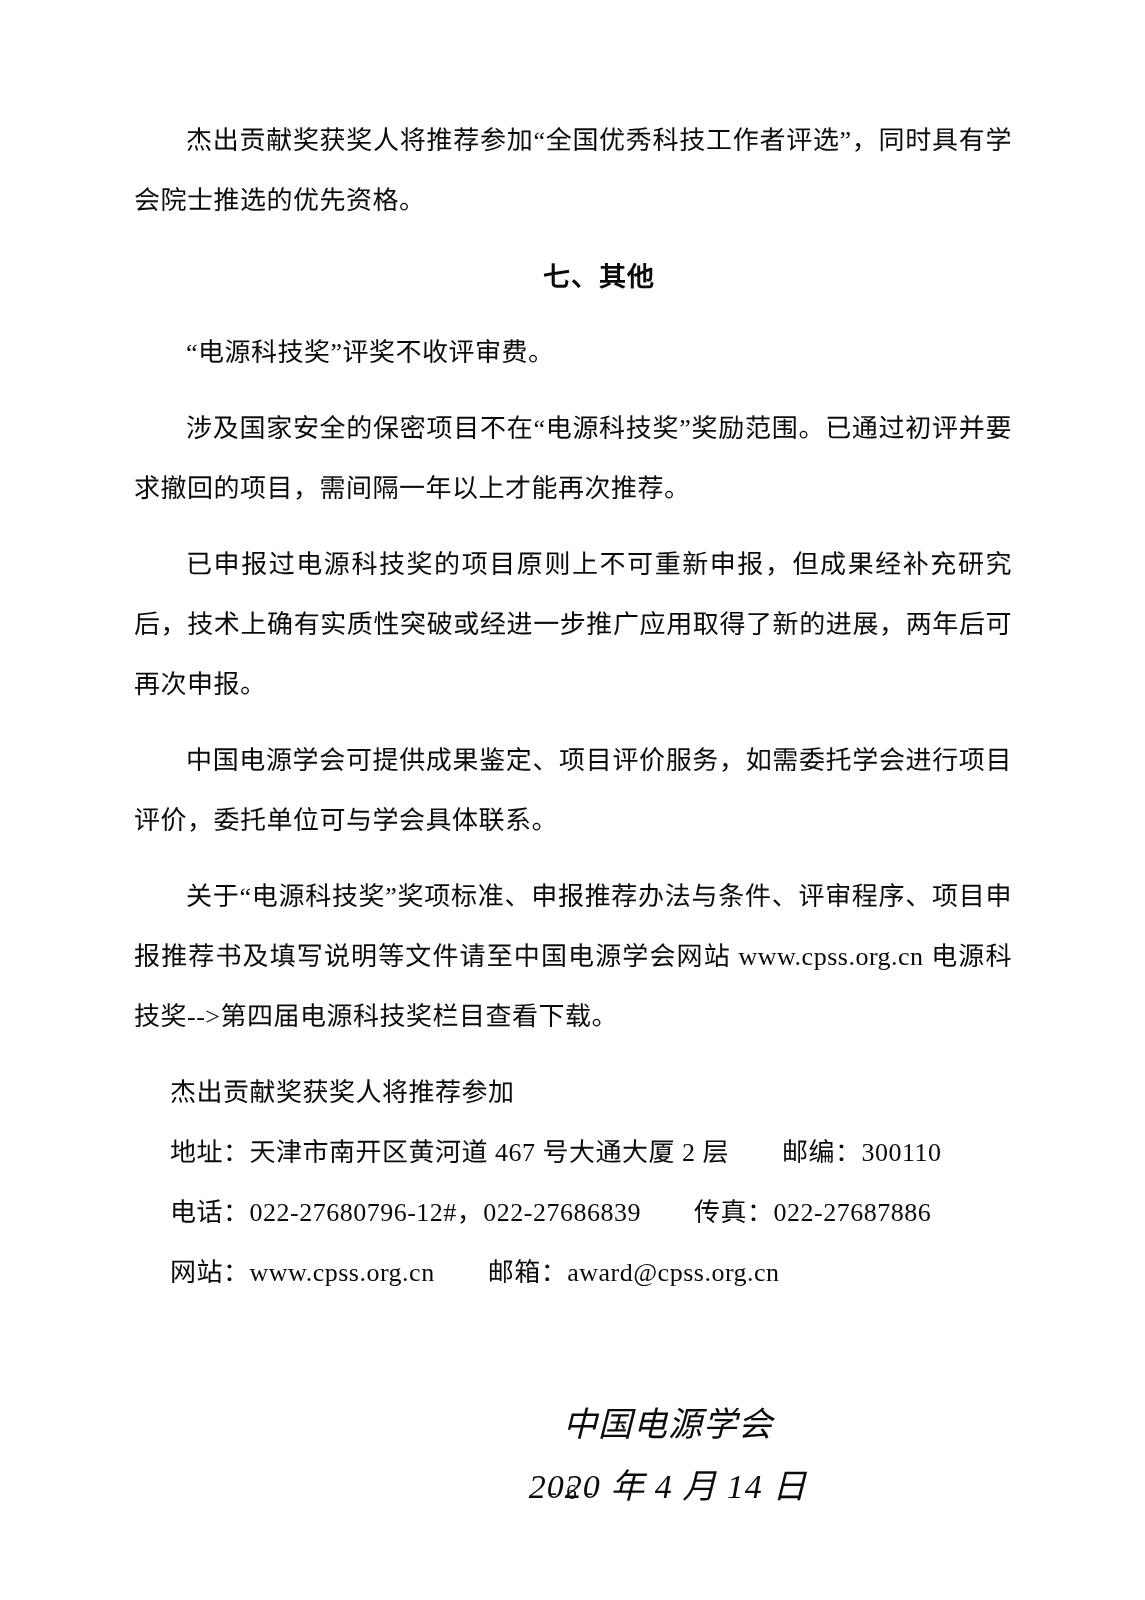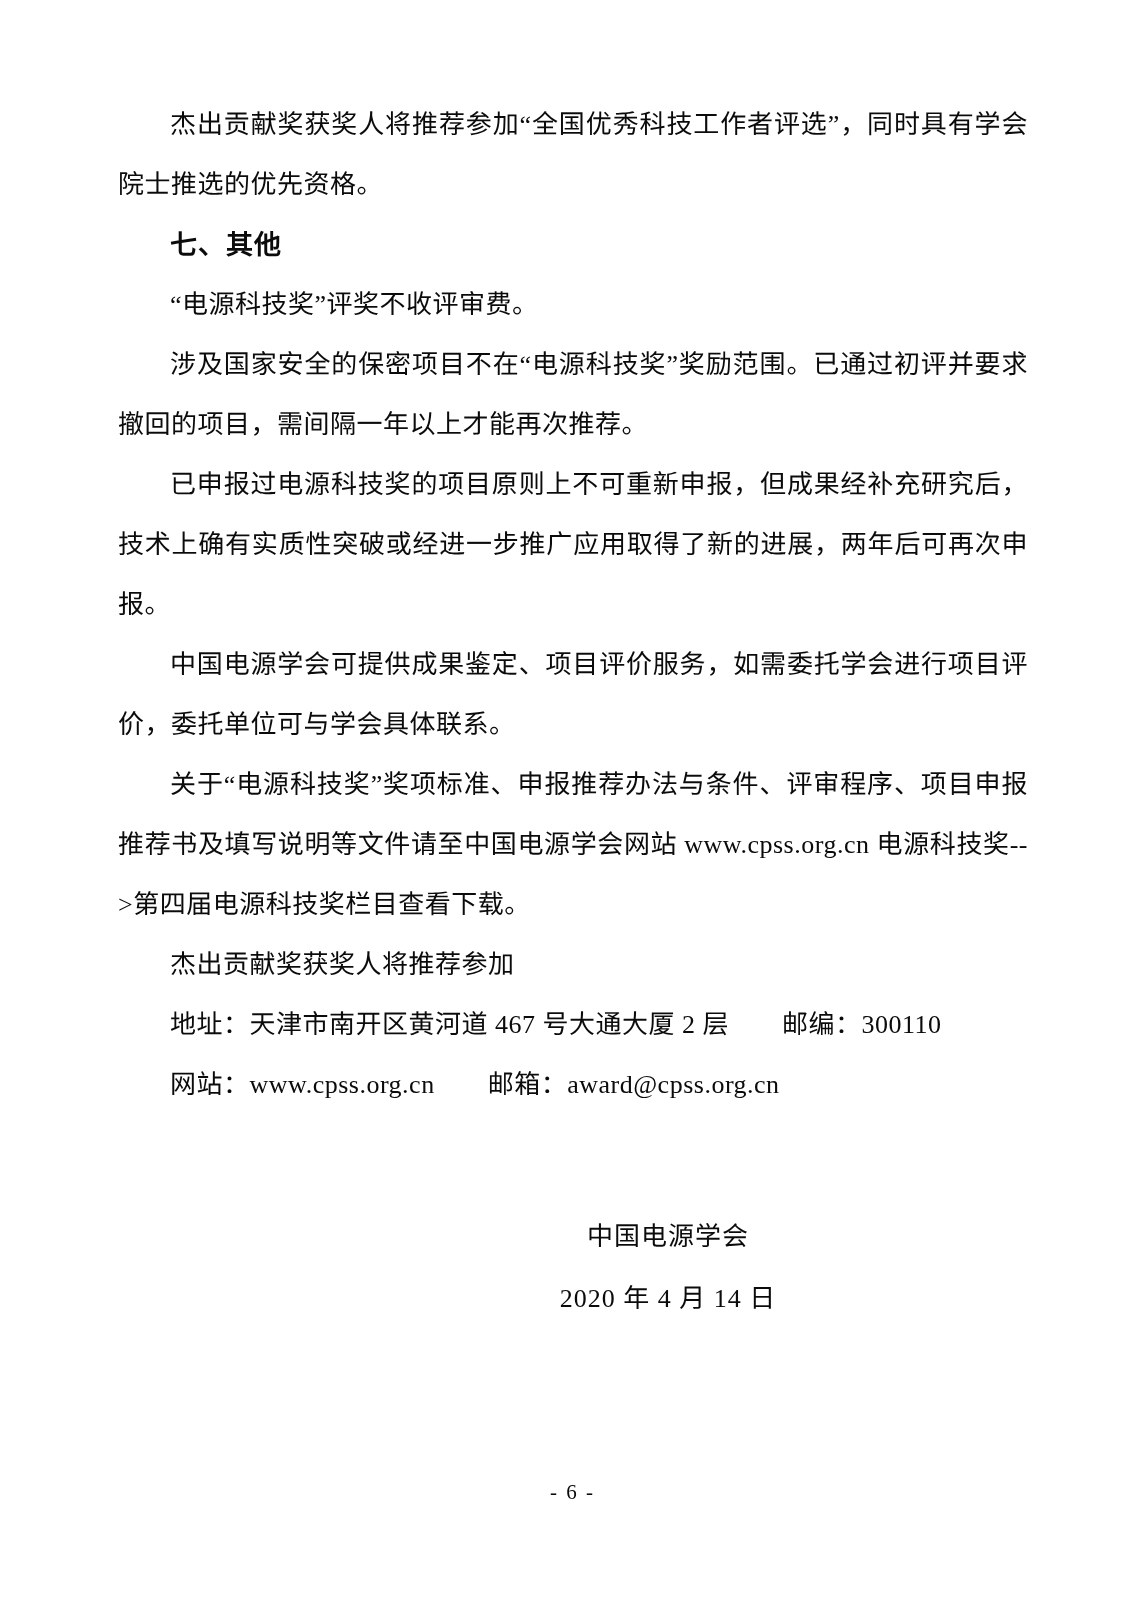--- a/index.html
+++ b/index.html
@@ -16,57 +16,59 @@
     font-family: "Liberation Serif", "DejaVu Serif", serif;
     overflow: hidden;
   }
   .content {
     position: absolute;
     left: 118px;
     top: 95px;
     width: 910px;
   }
   .para {
-    margin: 0;
+    margin: 16px;
     font-size: 26px;
     line-height: 60px;
     text-align: justify;
     text-indent: 52px;
     letter-spacing: 0.5px;
     word-break: break-word;
   }
   .heading {
     margin: 0;
     font-size: 27px;
     line-height: 60px;
     font-weight: bold;
     text-indent: 52px;
     font-family: "Liberation Sans", "DejaVu Sans", sans-serif;
     letter-spacing: 1px;
+    text-align: center;
   }
   .contact-line {
     margin: 0;
     font-size: 26px;
     line-height: 60px;
     text-indent: 52px;
     letter-spacing: 0.5px;
     white-space: pre-wrap;
   }
   .signature {
     position: relative;
     margin-top: 91px;
     width: 910px;
     left: 95px;
     text-align: center;
   }
   .signature p {
     margin: 0;
-    font-size: 26px;
+    font-size: 34px;
     line-height: 62px;
     letter-spacing: 1px;
+    font-style: italic;
   }
   .page-footer {
     position: absolute;
     left: 0;
     top: 1478px;
     width: 1145px;
     text-align: center;
     font-size: 21px;
     line-height: 28px;
     letter-spacing: 2px;
@@ -90,20 +92,21 @@
 
     <p class="para">中国电源学会可提供成果鉴定、项目评价服务，如需委托学会进行项目评价，委托单位可与学会具体联系。</p>
 
     <p class="para">关于“电源科技奖”奖项标准、申报推荐办法与条件、评审程序、项目申报推荐书及填写说明等文件请至中国电源学会网站 www.cpss.org.cn 电源科技奖--&gt;第四届电源科技奖栏目查看下载。</p>
 
 
     <p class="contact-line">杰出贡献奖获奖人将推荐参加</p>
 
     <p class="contact-line">地址：天津市南开区黄河道 467 号大通大厦 2 层　　邮编：300110</p>
 
+    <p class="contact-line">电话：022-27680796-12#，022-27686839　　传真：022-27687886</p>
 
     <p class="contact-line">网站：www.cpss.org.cn　　邮箱：award@cpss.org.cn</p>
 
 
     <div class="signature">
       <p>中国电源学会</p>
       <p>2020 年 4 月 14 日</p>
     </div>
 
   </div>

